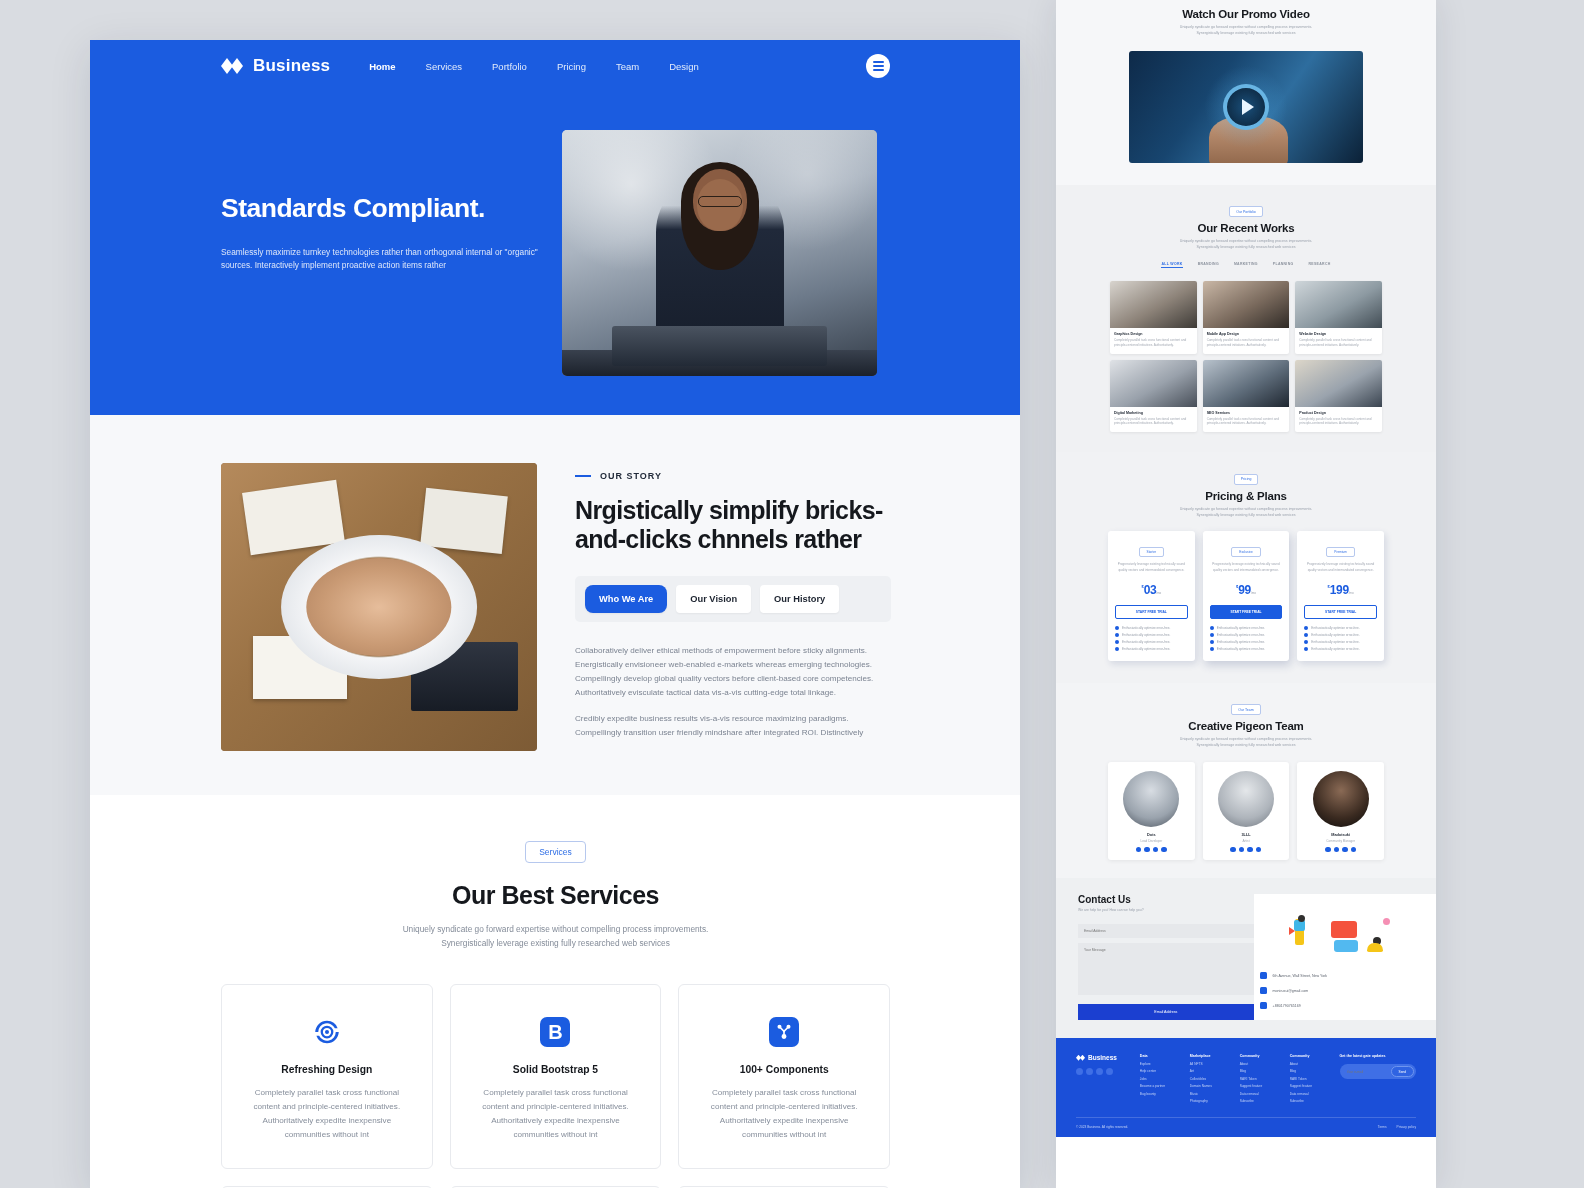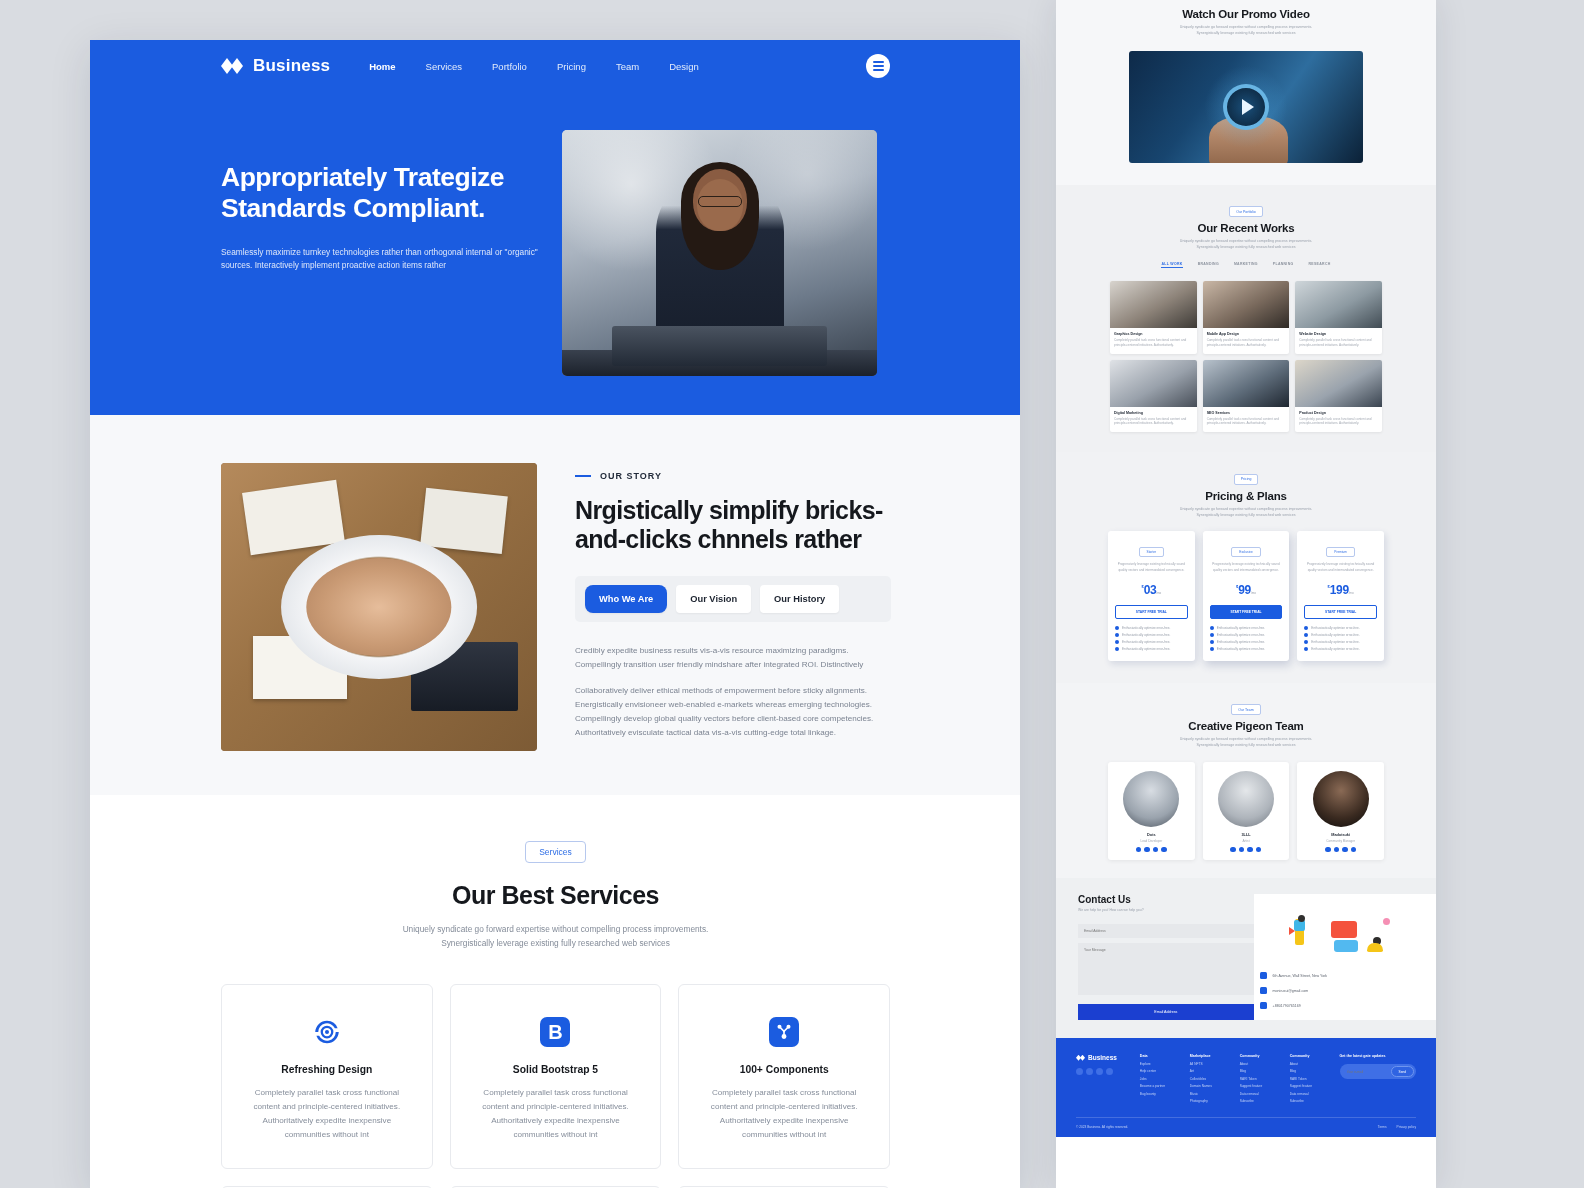--- a/index.html
+++ b/index.html
@@ -309,21 +309,21 @@
       <div class="menu-btn">
         <span></span>
           <span></span>
           <span></span>
       </div>
     </nav>
 
     <div class="hero-body">
       <div class="hero-left">
         <h1 class="hero-title">
-          <span>Appropriately Trategize</span><br>
+          <br>
           <span>Standards Compliant.</span>
         </h1>
         <p class="hero-sub">Seamlessly maximize turnkey technologies rather than orthogonal internal or "organic" sources. Interactively implement proactive action items rather</p>
       </div>
       <div class="hero-img">
         <div class="office-bg"></div>
           <div class="person"></div>
           <div class="hair"></div>
         <div class="head"></div>
           <div class="face"></div>
@@ -351,22 +351,22 @@
       </div>
       <h2 class="story-h2">
         <span>Nrgistically simplify bricks-</span><br>
         <span>and-clicks chnnels rather</span>
       </h2>
       <div class="tabbar">
         <button class="active">Who We Are</button>
         <button>Our Vision</button>
         <button>Our History</button>
       </div>
+      <p class="story-p">Collaboratively deliver ethical methods of empowerment before sticky alignments. Energistically envisioneer web-enabled e-markets whereas emerging technologies. Compellingly develop global quality vectors before client-based core competencies. Authoritatively evisculate tactical data vis-a-vis cutting-edge total linkage.</p>
       <p class="story-p">Credibly expedite business results vis-a-vis resource maximizing paradigms. Compellingly transition user friendly mindshare after integrated ROI. Distinctively</p>
-      <p class="story-p">Collaboratively deliver ethical methods of empowerment before sticky alignments. Energistically envisioneer web-enabled e-markets whereas emerging technologies. Compellingly develop global quality vectors before client-based core competencies. Authoritatively evisculate tactical data vis-a-vis cutting-edge total linkage.</p>
     </div>
   </section>
 
   <section class="services">
     <span class="pill">Services</span>
     <h2 class="sec-h2">Our Best Services</h2>
     <p class="sec-p">
       <span>Uniquely syndicate go forward expertise without compelling process improvements.</span><br>
       <span>Synergistically leverage existing fully researched web services</span>
     </p>

